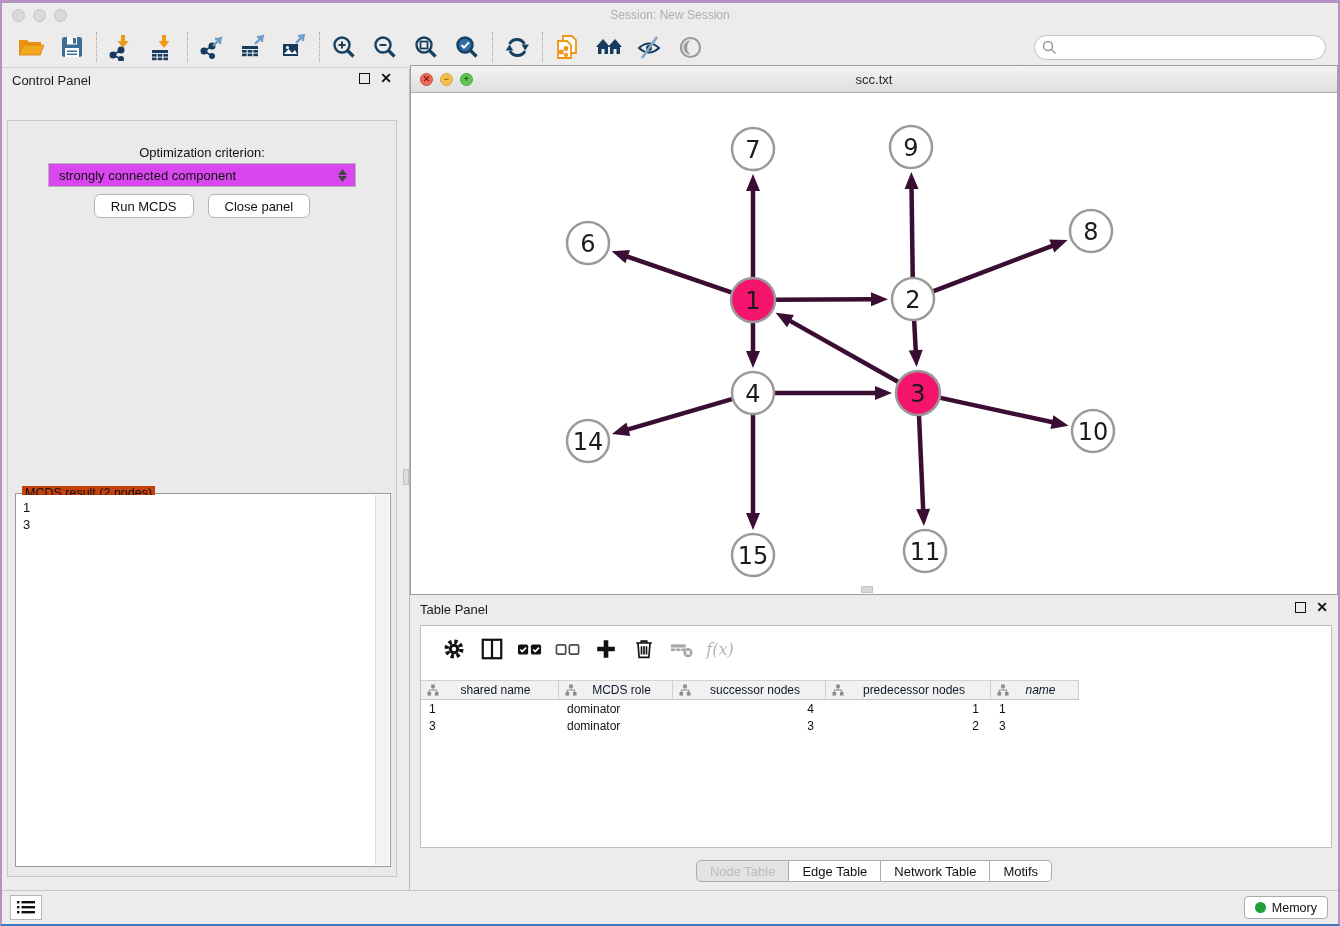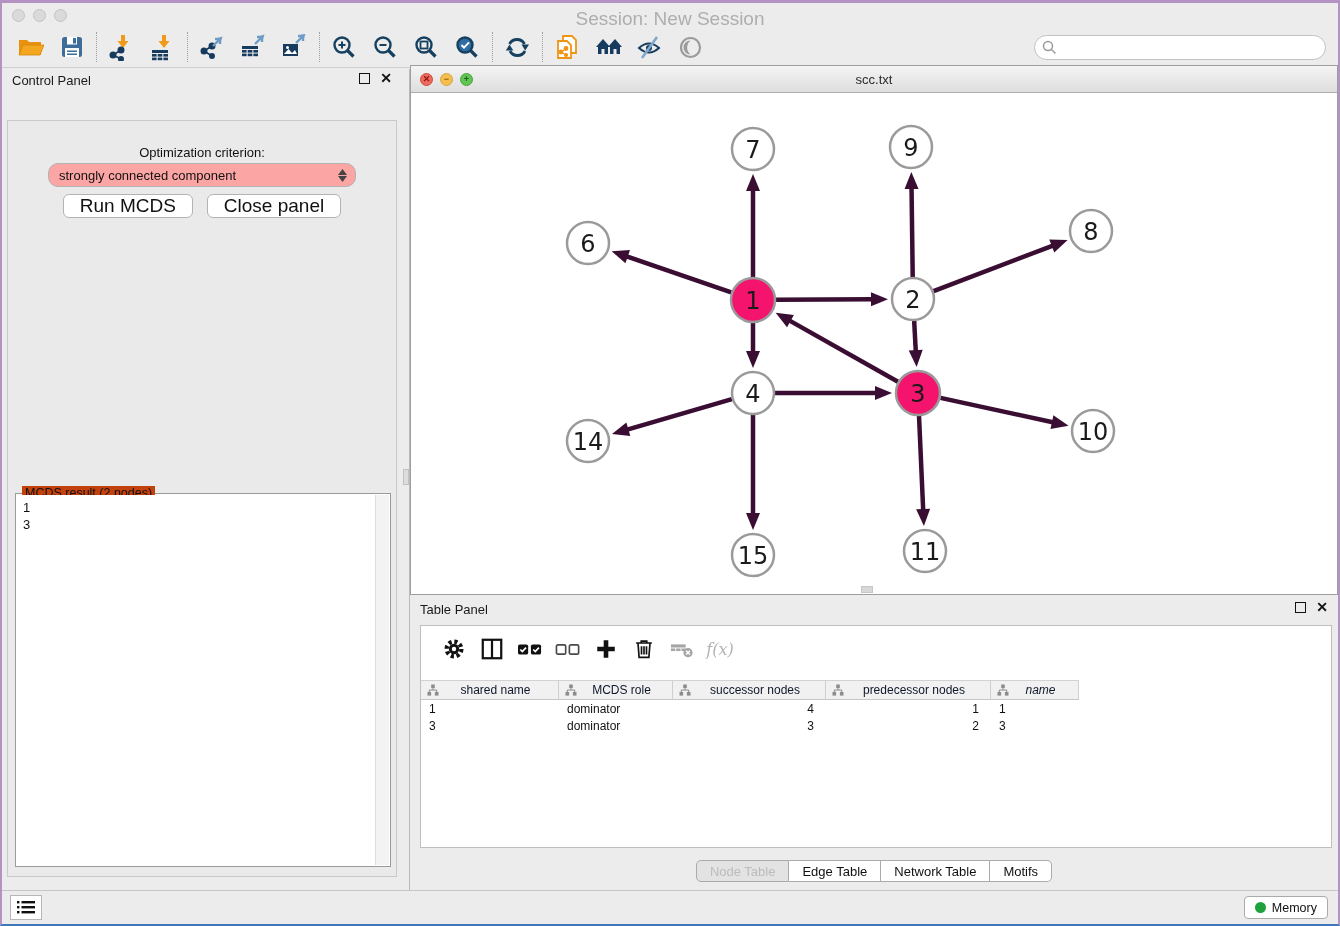--- a/index.html
+++ b/index.html
@@ -7,21 +7,21 @@
   body { font-family:"Liberation Sans", sans-serif; }
   .app {
     position:relative; width:1340px; height:926px; background:#ECECEC; overflow:hidden;
     border-top:3px solid #B493C2; border-left:2px solid #B493C2; border-right:2px solid #B493C2;
     border-bottom:2px solid #3F77BB;
   }
   
   .titlebar { position:absolute; top:0; left:0; right:0; height:26px; }
   .tl-dots { position:absolute; left:10px; top:6px; display:flex; gap:8px; }
   .tl-dot { width:13px; height:13px; border-radius:50%; background:#DADADA; border:1px solid #C3C3C3; }
-  .app-title { position:absolute; left:0; right:0; top:5px; text-align:center; font-size:19px; color:#AEAEAE; }
+  .app-title { position:absolute; left:0; right:0; top:5px; text-align:center; font-size:12px; color:#AEAEAE; }
   
   .toolbar { position:absolute; top:26px; left:0; right:0; height:39px; border-bottom:1px solid #CFCFCF;
              display:flex; align-items:center; padding:0 8px 2px 8px; }
   .tb-btn { width:41px; height:34px; display:flex; align-items:center; justify-content:center; }
   .tb-sep { width:1px; height:30px; border-left:1px dotted #9F9F9F; margin:0 4px; }
   .tb-spacer { flex:1; }
   .searchbox { position:relative; width:292px; height:25px; margin-right:4px; }
   .searchbox input { width:100%; height:100%; border:1px solid #C2C2C2; border-radius:13px; background:#fff;
                      padding:0 10px 0 28px; font-size:13px; outline:none; }
   .searchbox svg { position:absolute; left:8px; top:5px; }
@@ -33,27 +33,27 @@
   .icon-x { font-size:14px; font-weight:bold; color:#111; line-height:11px; }
   .cp-tabs { position:absolute; top:30px; left:0; right:0; display:flex; justify-content:center; }
   .seg { display:inline-flex; }
   .seg .segbtn { border:1px solid #ABABAB; border-left:none; background:#fff; font-family:"Liberation Sans",sans-serif;
              font-size:13px; color:#111; padding:2px 13px; height:22px; cursor:default; }
   .seg .segbtn:first-child { border-left:1px solid #ABABAB; border-radius:5px 0 0 5px; }
   .seg .segbtn:last-child { border-radius:0 5px 5px 0; }
   .seg .segbtn.active { background:#E3E3E3; color:#BCBCBC; }
   .cp-body { position:absolute; top:51px; left:5px; right:5px; bottom:13px; background:#EAEAEA; border:1px solid #C9C9C9; }
   .opt-label { position:absolute; top:24px; left:0; right:0; text-align:center; font-size:13px; color:#111; }
-  .dropdown { position:absolute; top:42px; left:40px; right:40px; height:24px; background:#fca5a5;
-              border:1px solid #B3B3B3; border-radius:10px; display:flex; align-items:center;
+  .dropdown { position:absolute; top:42px; left:40px; right:40px; height:24px; background:#d946ef;
+              border:1px solid #B3B3B3; border-radius:0; display:flex; align-items:center;
               padding:0 8px 0 10px; font-size:13px; color:#111; }
   .dd-arrows { margin-left:auto; display:flex; flex-direction:column; gap:1px; }
   .cp-buttons { position:absolute; top:73px; left:0; right:0; display:flex; justify-content:center; gap:14px; }
   .btn { background:#fff; border:1px solid #B3B3B3; border-radius:6px; height:24px; padding:0 16px;
-         font-family:"Liberation Sans",sans-serif; font-size:19px; color:#111; }
+         font-family:"Liberation Sans",sans-serif; font-size:13px; color:#111; }
   .result-box { position:absolute; left:7px; top:372px; width:376px; bottom:9px; border:1px solid #9A9A9A; background:#fff; }
   .result-legend { position:absolute; top:-8px; left:6px; background:#c2410c; padding:0 3px; font-size:12.5px; color:#111; }
   .result-text { position:absolute; inset:1px 15px 1px 1px; background:#fff; font-size:13px; color:#111;
                  padding:4px 6px; white-space:pre; line-height:17px; }
   .result-scroll { position:absolute; top:1px; bottom:1px; right:1px; width:14px; background:#F3F3F3; border-left:1px solid #DDD; }
   
   .v-divider { position:absolute; left:400px; top:66px; width:8px; bottom:34px; background:#ECECEC; border-right:1px solid #B9B9B9; }
   .v-handle { position:absolute; top:400px; left:1px; width:6px; height:16px; background:#DDD; border:1px solid #C2C2C2; }
   
   .net-window { position:absolute; left:408px; top:62px; width:928px; height:530px; background:#fff; border:1px solid #9E9E9E; }

